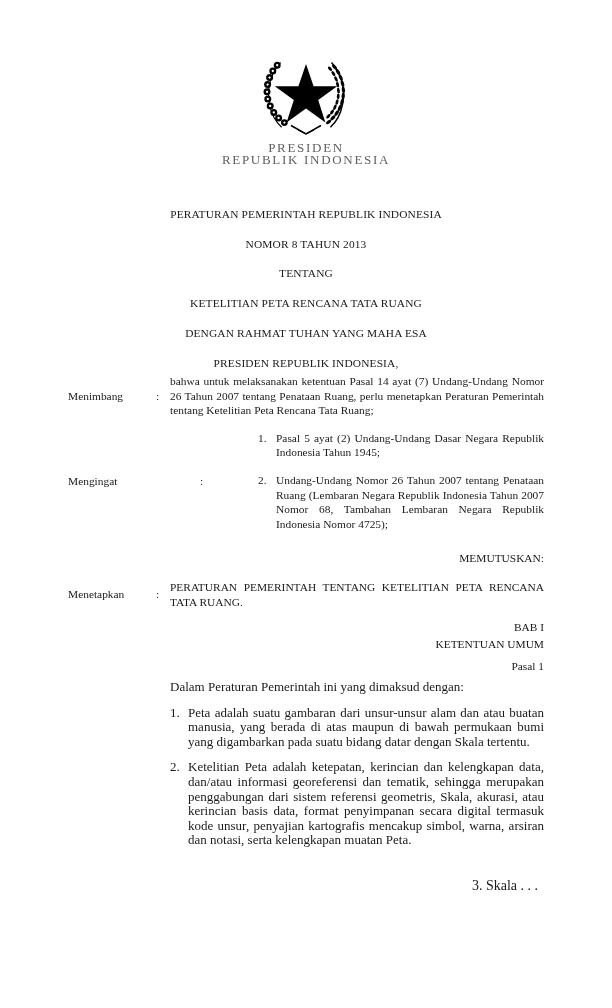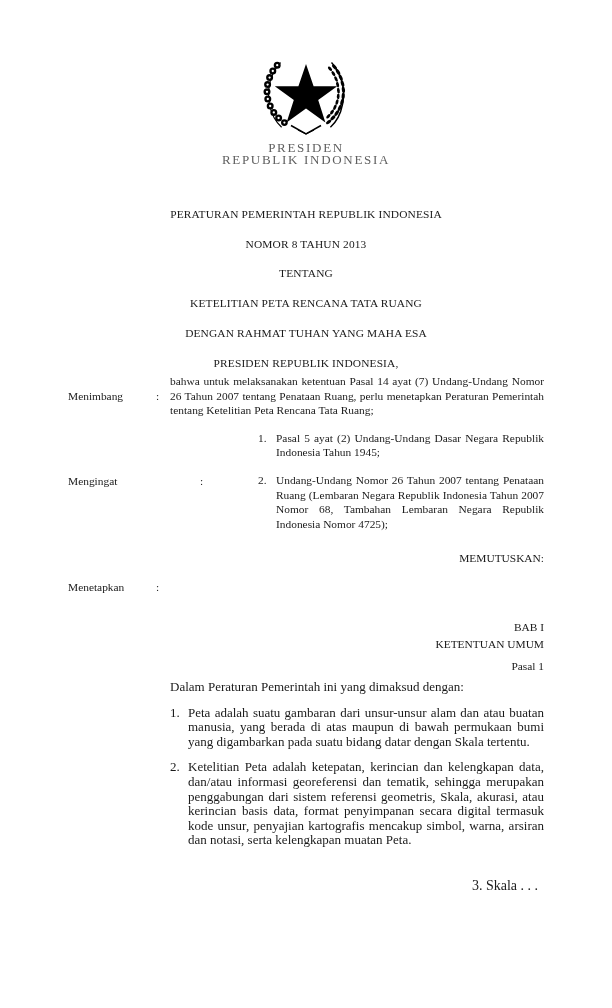--- a/index.html
+++ b/index.html
@@ -270,20 +270,21 @@
       </div>
     </div>
   </div>
 
   <div class="centered-heading" style="top:551px;">MEMUTUSKAN:</div>
 
   <div class="clauses" style="top:580px;">
     <div class="clause-row" style="margin-bottom:0;">
       <div class="clause-label">Menetapkan</div>
       <div class="clause-colon">:</div>
+      <div class="clause-body">PERATURAN PEMERINTAH TENTANG KETELITIAN PETA RENCANA TATA RUANG.</div>
     </div>
   </div>
 
   <div class="centered-heading" style="top:620px;">BAB I</div>
   <div class="centered-heading" style="top:637px;">KETENTUAN UMUM</div>
   <div class="centered-heading" style="top:659px;">Pasal 1</div>
 
   <div class="pasal-body">
     <p class="pasal-intro">Dalam Peraturan Pemerintah ini yang dimaksud dengan:</p>
 

